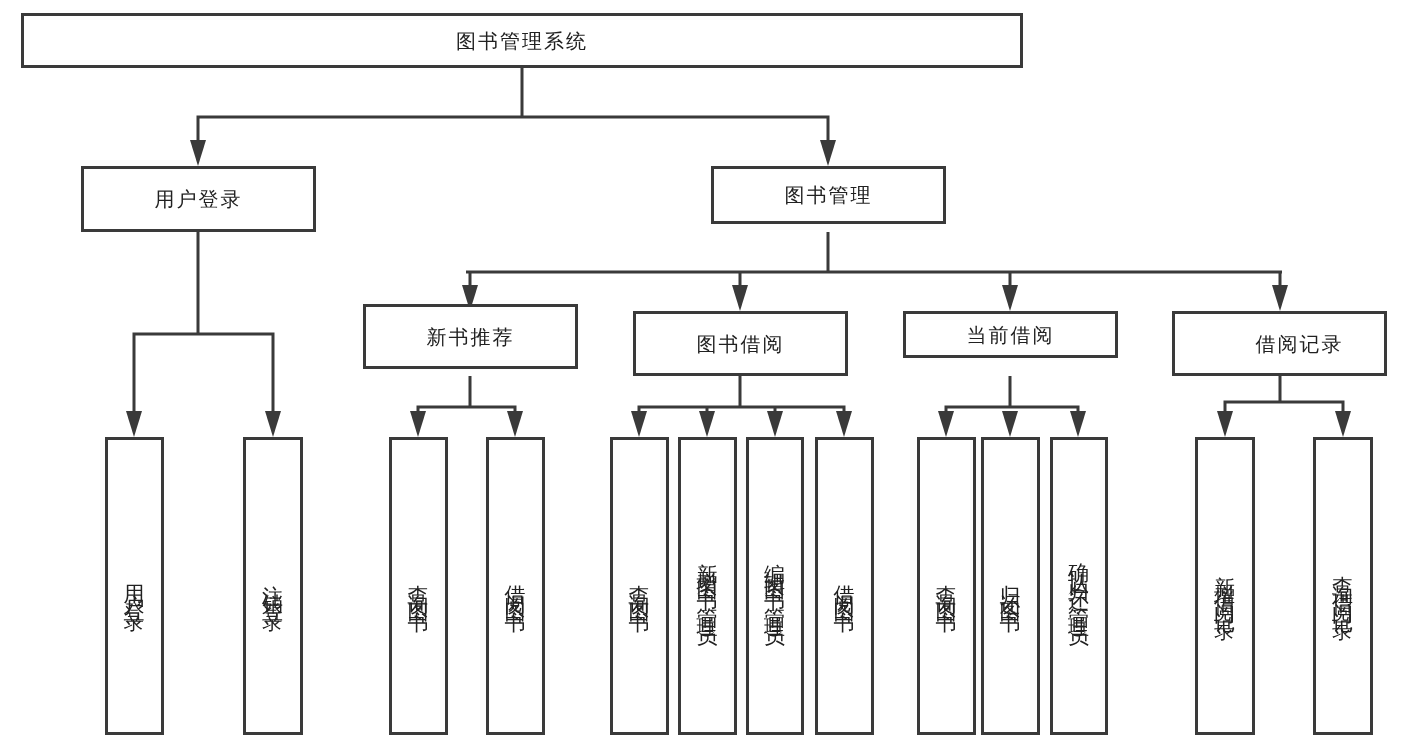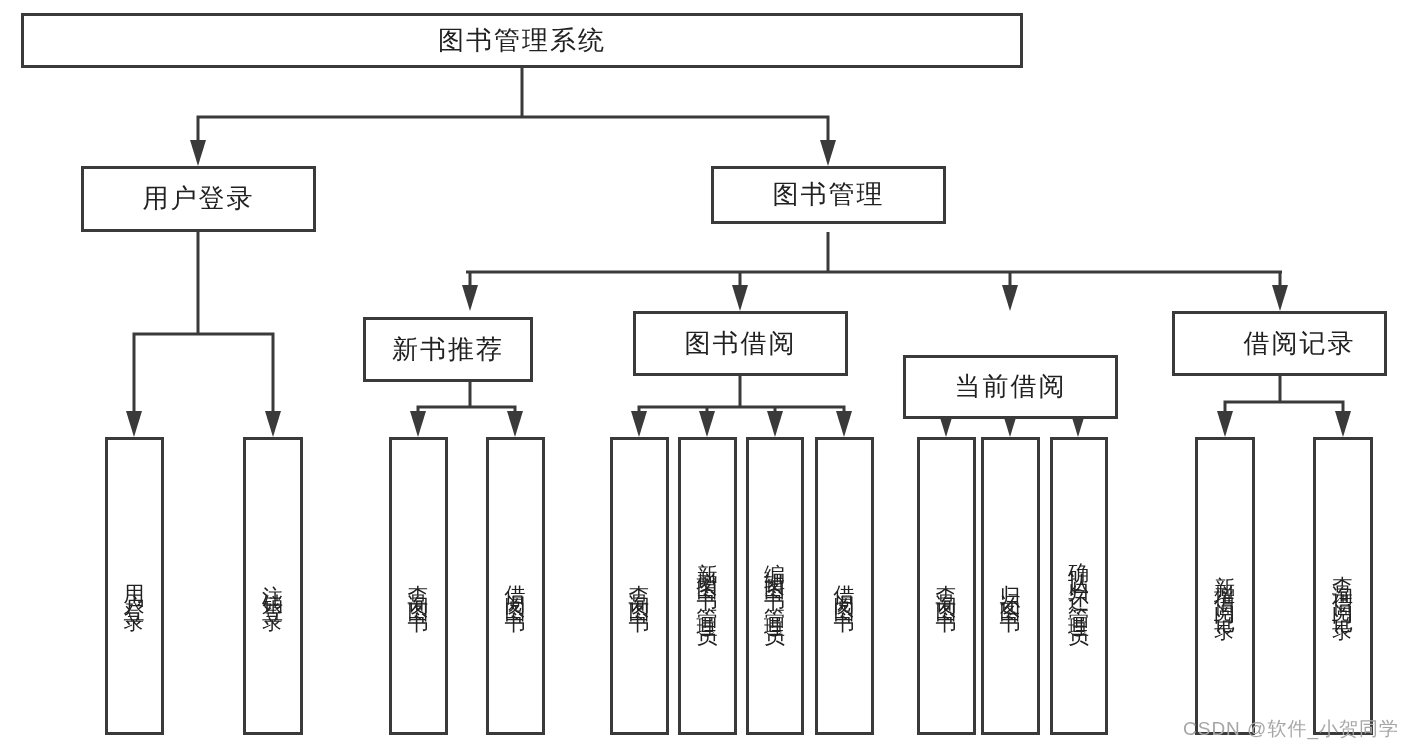--- a/index.html
+++ b/index.html
@@ -20,21 +20,21 @@
   .cline{stroke:var(--line);stroke-width:3;fill:none;}
   .carrow{fill:var(--line);stroke:none;}
   .box{
     position:absolute;
     background:#fff;
     border:3px solid var(--line);
     box-sizing:border-box;
     display:flex;align-items:center;justify-content:center;
     color:var(--text);
     z-index:2;
-    font-size:26px;
+    font-size:20px;
     letter-spacing:2px;
     text-align:center;
     line-height:1.2;
   }
   .vbox{
     writing-mode:vertical-rl;
     text-orientation:mixed;
     font-size:21px;
     letter-spacing:9px;
     padding:6px 0;
@@ -90,38 +90,37 @@
     <polygon class="carrow" points="1070,411 1086,411 1078,437"></polygon>
     <polygon class="carrow" points="1217,411 1233,411 1225,437"></polygon>
     <polygon class="carrow" points="1335,411 1351,411 1343,437"></polygon>
   </svg>
 
   <div class="box" style="left:21px;top:13px;width:1002px;height:55px;">图书管理系统</div>
 
   <div class="box" style="left:81px;top:166px;width:235px;height:66px;">用户登录</div>
   <div class="box" style="left:711px;top:166px;width:235px;height:58px;">图书管理</div>
 
-  <div class="box" style="left:363px;top:317px;width:170px;height:65px;">新书推荐</div>
+  <div class="box" style="left:363px;top:304px;width:215px;height:65px;">新书推荐</div>
   <div class="box" style="left:633px;top:311px;width:215px;height:65px;">图书借阅</div>
-  <div class="box" style="left:903px;top:311px;width:215px;height:64px;margin-top:44px;">当前借阅</div>
+  <div class="box" style="left:903px;top:311px;width:215px;height:47px;">当前借阅</div>
   <div class="box" style="left:1172px;top:311px;width:215px;height:65px;padding-left:40px;">借阅记录</div>
 
   <div class="box vbox" style="left:105px;top:437px;width:59px;height:298px;">用户登录</div>
   <div class="box vbox" style="left:243px;top:437px;width:60px;height:298px;">注销登录</div>
 
   <div class="box vbox" style="left:389px;top:437px;width:59px;height:298px;">查询图书</div>
   <div class="box vbox" style="left:486px;top:437px;width:59px;height:298px;">借阅图书</div>
 
   <div class="box vbox" style="left:610px;top:437px;width:59px;height:298px;">查询图书</div>
   <div class="box vbox" style="left:678px;top:437px;width:59px;height:298px;">新增图书（管理员）</div>
   <div class="box vbox" style="left:746px;top:437px;width:58px;height:298px;">编辑图书（管理员）</div>
   <div class="box vbox" style="left:815px;top:437px;width:59px;height:298px;">借阅图书</div>
 
   <div class="box vbox" style="left:917px;top:437px;width:59px;height:298px;">查询图书</div>
   <div class="box vbox" style="left:981px;top:437px;width:59px;height:298px;">归还图书</div>
   <div class="box vbox" style="left:1050px;top:437px;width:58px;height:298px;">确认归还（管理员）</div>
 
   <div class="box vbox" style="left:1195px;top:437px;width:60px;height:298px;">新增借阅记录</div>
   <div class="box vbox" style="left:1313px;top:437px;width:60px;height:298px;">查询借阅记录</div>
 
-  <div class="watermark" style="left:1183px;top:716px;">CSDN @软件_小贺同学</div>
 
 </div>
 
 </body></html>

